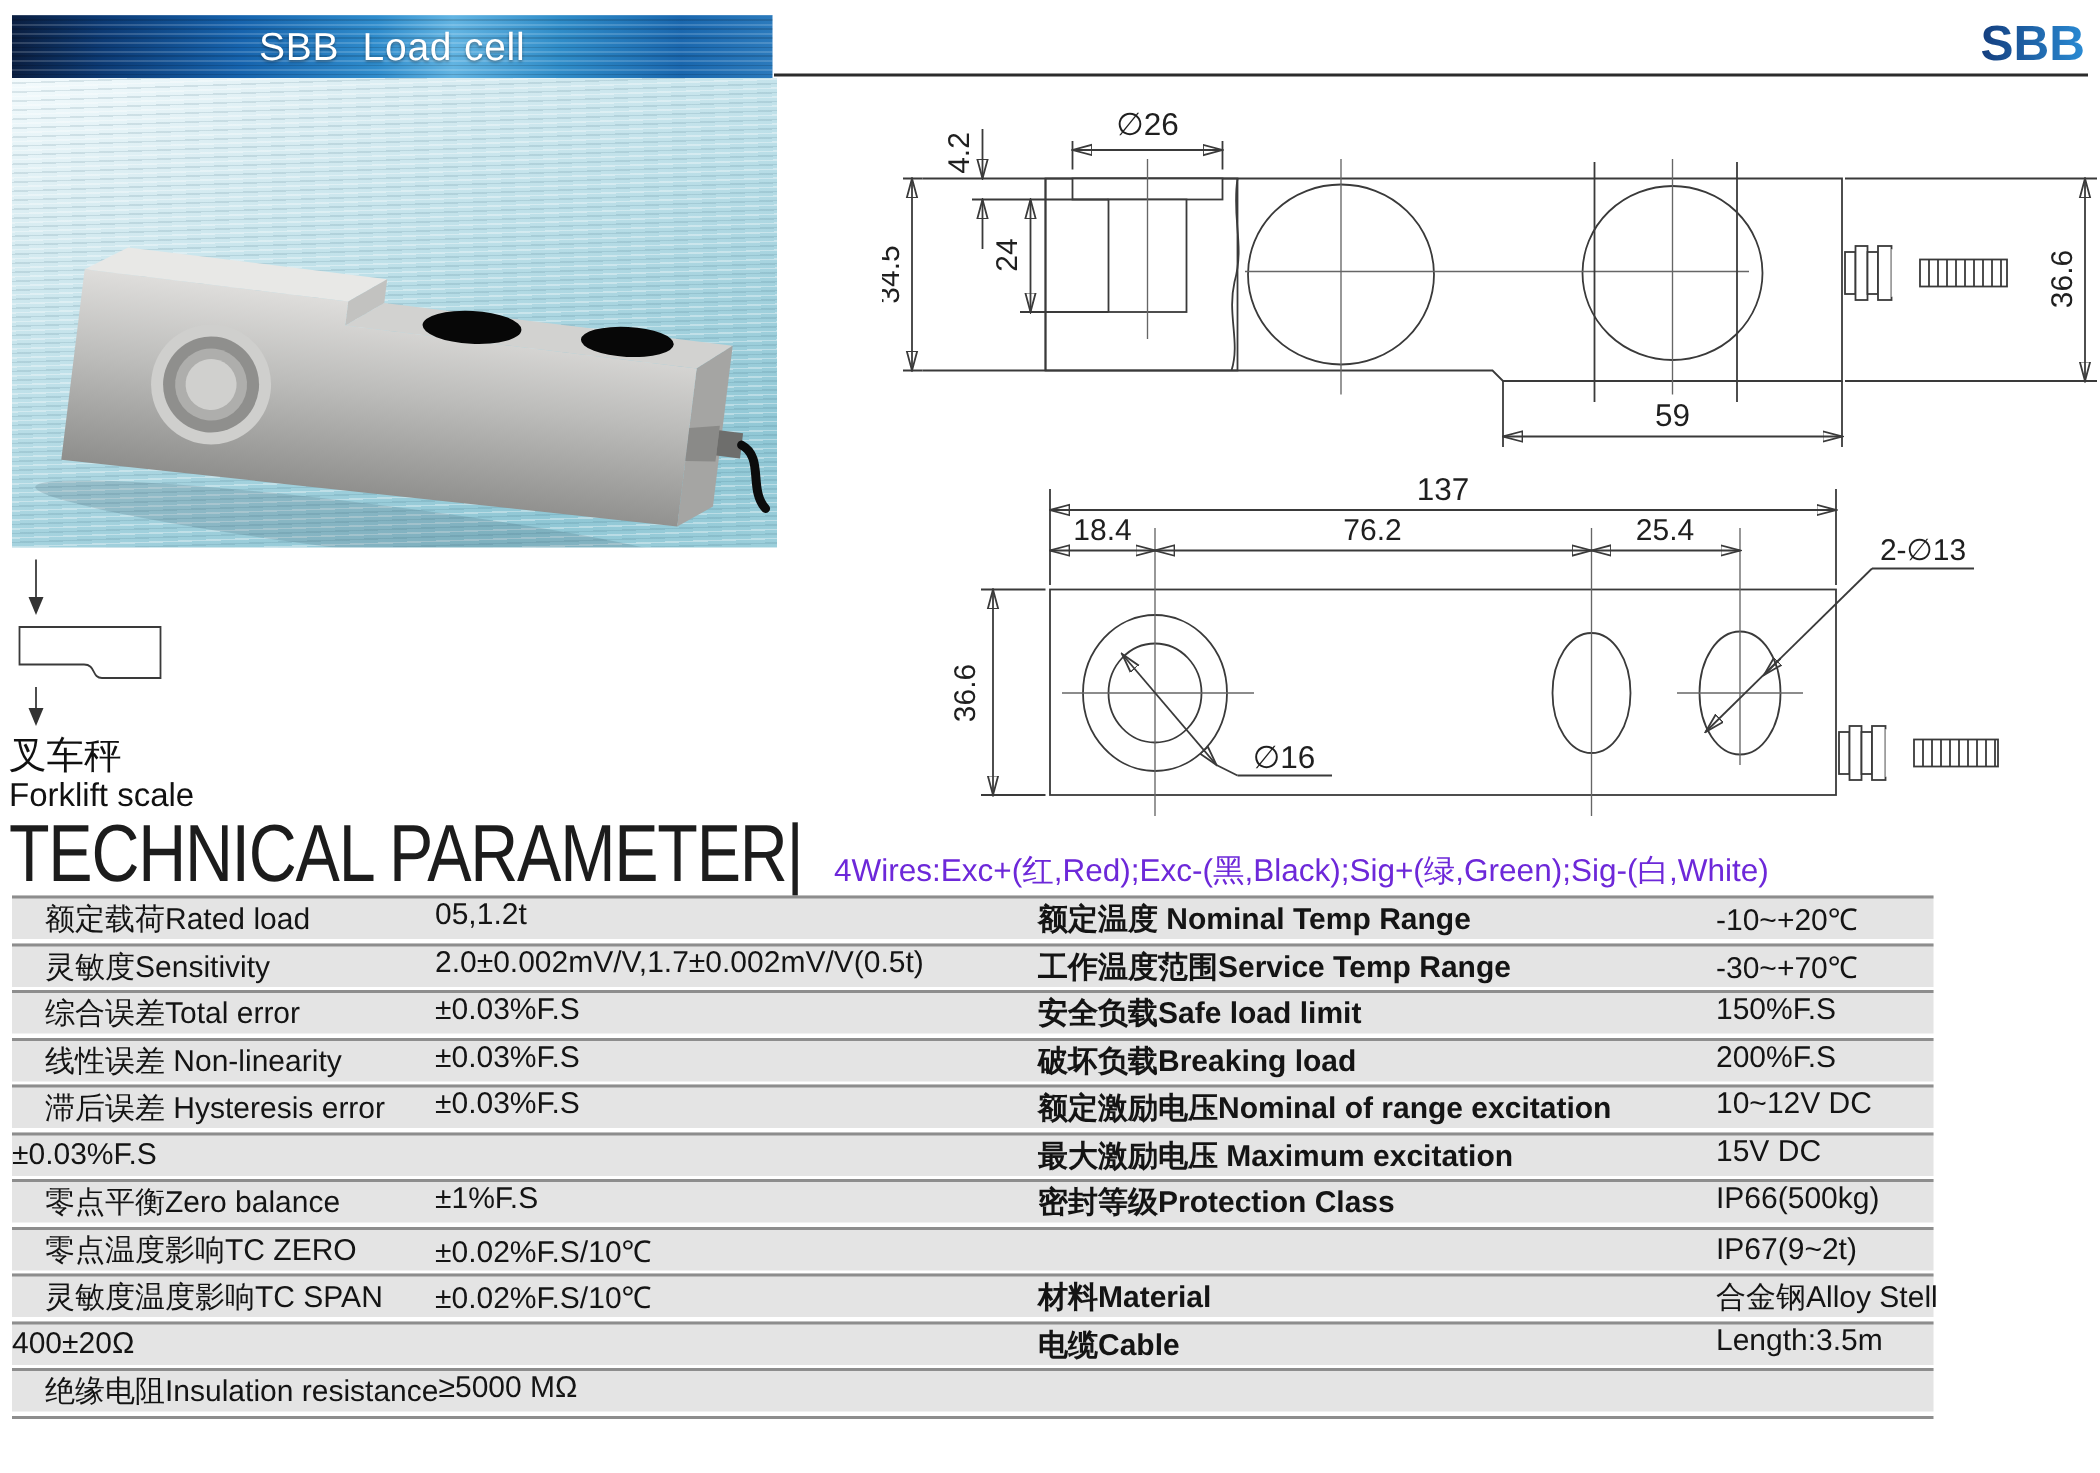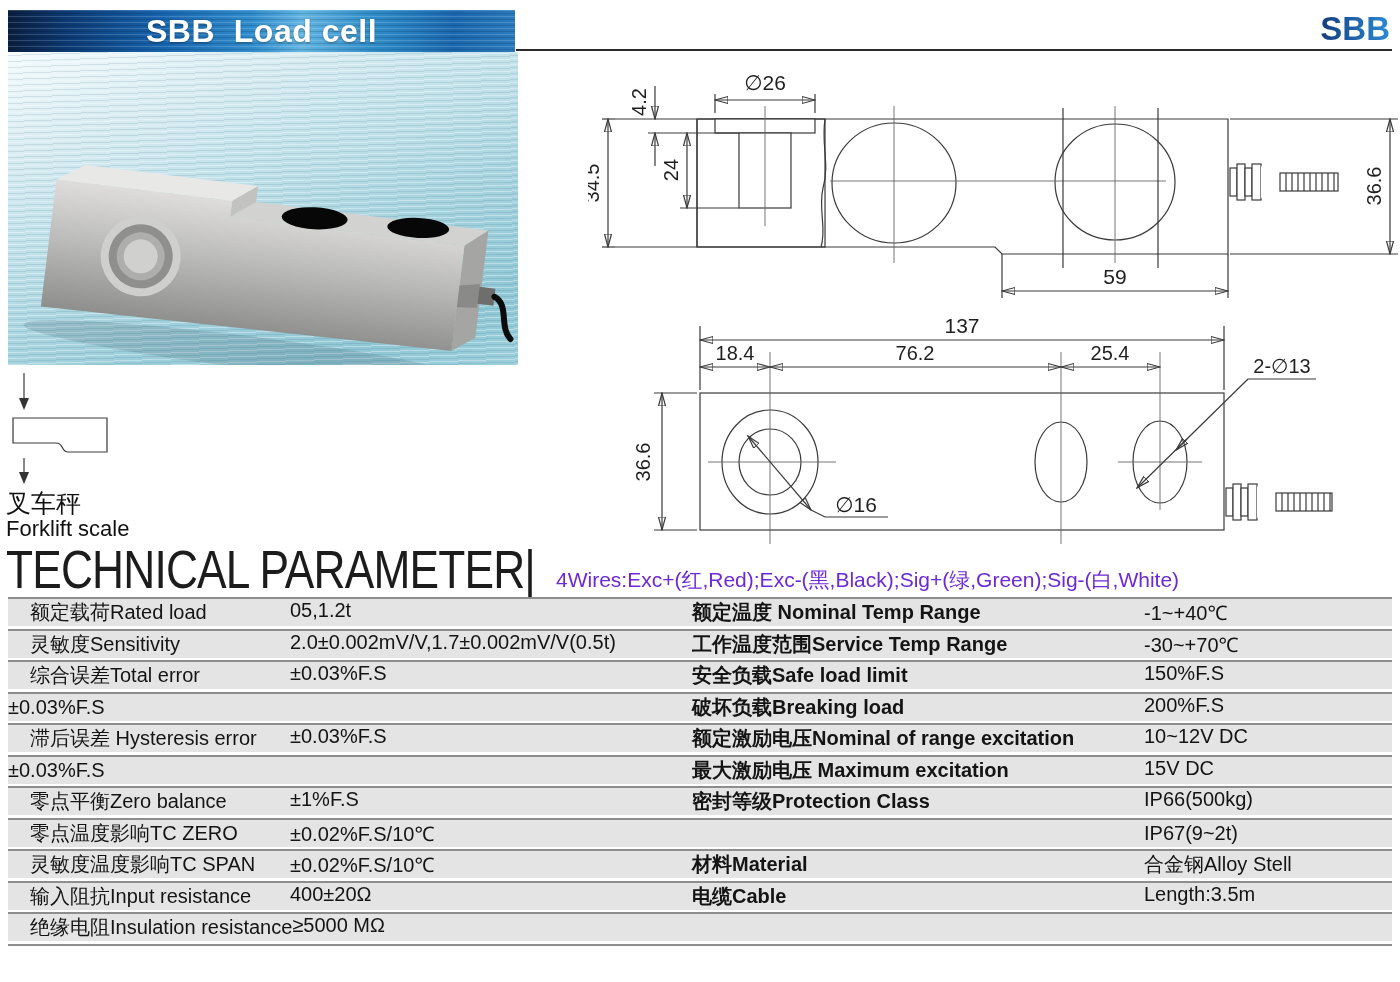--- a/index.html
+++ b/index.html
@@ -11,21 +11,21 @@
   .banner {
     position:absolute; left:8px; top:10px; width:507px; height:42px;
     background:linear-gradient(90deg,#0a1e40 0%,#0c3a74 12%,#1663ad 30%,#2f8ccc 48%,#62b4e2 58%,#2f8cc8 72%,#1a67ae 88%,#2b7abc 100%);
     display:flex; align-items:center; justify-content:center;
   }
   .banner::after {
     content:""; position:absolute; inset:0;
     background:repeating-linear-gradient(180deg, rgba(255,255,255,.16) 0 1px, rgba(0,0,0,0) 1px 3px, rgba(0,0,0,.14) 3px 4px, rgba(0,0,0,0) 4px 6px);
   }
   .banner-title {
-    position:relative; z-index:1; color:#ffffff; font-size:32px; font-weight:bold;
+    position:relative; z-index:1; color:#ffffff; font-size:26px; font-weight:normal;
     letter-spacing:.5px; white-space:pre; text-shadow:0 1px 2px rgba(0,0,0,.35);
   }
   .product-code {
     position:absolute; top:10px; right:10px; font-size:33px; font-weight:bold;
     color:#1766b8;
     background:linear-gradient(90deg,#143d7d 0%,#2a8bd4 100%);
     -webkit-background-clip:text; background-clip:text; -webkit-text-fill-color:transparent;
   }
   .top-rule { position:absolute; left:516px; top:49px; width:876px; height:2px; background:#2b2b2b; }
 
@@ -54,21 +54,21 @@
   .app-en { font-size:22px; color:#111; line-height:24px; }
 
   
   .tech-title {
     position:absolute; left:6px; top:538px; font-size:54px; font-weight:400;
     letter-spacing:-1px; color:#1c1c1c; transform:scaleX(.82); transform-origin:left top; white-space:nowrap;
   }
   .wires { position:absolute; left:556px; top:566px; font-size:21px; color:#6d28d9; white-space:nowrap; }
 
   
-  .param-table { position:absolute; left:8px; top:597px; width:1384px; }
+  .param-table { position:absolute; left:8px; top:597px; width:1281px; }
   .trow {
     display:flex; align-items:center; height:27px; background:#e4e4e4;
     border-top:2px solid #8d8d8d; margin-bottom:2.5px; font-size:20px; color:#141414;
   }
   .param-table::after { content:""; display:block; border-top:2px solid #8d8d8d; }
   .half-l { width:662px; flex-shrink:0; display:flex; }
   .half-r { flex:1; display:flex; }
   .cl  { min-width:282px; padding-left:22px; box-sizing:border-box; white-space:nowrap; }
   .cv  { white-space:nowrap; }
   .cr  { min-width:474px; padding-left:22px; box-sizing:border-box; white-space:nowrap;font-weight:bold; }
@@ -247,21 +247,21 @@
 <div class="wires">4Wires:Exc+(红,Red);Exc-(黑,Black);Sig+(绿,Green);Sig-(白,White)</div>
 
 <div class="param-table">
   <div class="trow">
     <div class="half-l">
         <div class="cl">额定载荷Rated load</div>
         <div class="cv">05,1.2t</div>
       </div>
     <div class="half-r">
         <div class="cr">额定温度 Nominal Temp Range</div>
-        <div class="crv">-1~+40℃</div>
+        <div class="crv">-10~+20℃</div>
       </div>
   </div>
   <div class="trow">
     <div class="half-l">
         <div class="cl">灵敏度Sensitivity</div>
         <div class="cv">2.0±0.002mV/V,1.7±0.002mV/V(0.5t)</div>
       </div>
     <div class="half-r">
         <div class="cr">工作温度范围Service Temp Range</div>
         <div class="crv">-30~+70℃</div>
@@ -272,20 +272,21 @@
         <div class="cl">综合误差Total error</div>
         <div class="cv">±0.03%F.S</div>
       </div>
     <div class="half-r">
         <div class="cr">安全负载Safe load limit</div>
         <div class="crv">150%F.S</div>
       </div>
   </div>
   <div class="trow">
     <div class="half-l">
+        <div class="cl">线性误差 Non-linearity</div>
         <div class="cv">±0.03%F.S</div>
       </div>
     <div class="half-r">
         <div class="cr">破坏负载Breaking load</div>
         <div class="crv">200%F.S</div>
       </div>
   </div>
   <div class="trow">
     <div class="half-l">
         <div class="cl">滞后误差 Hysteresis error</div>
@@ -330,21 +331,20 @@
         <div class="cl">灵敏度温度影响TC SPAN</div>
         <div class="cv">±0.02%F.S/10℃</div>
       </div>
     <div class="half-r">
         <div class="cr">材料Material</div>
         <div class="crv">合金钢Alloy Stell</div>
       </div>
   </div>
   <div class="trow">
     <div class="half-l">
-        <div class="cl">输入阻抗Input resistance</div>
         <div class="cv">400±20Ω</div>
       </div>
     <div class="half-r">
         <div class="cr">电缆Cable</div>
         <div class="crv">Length:3.5m</div>
       </div>
   </div>
   <div class="trow">
     <div class="half-l">
         <div class="cl">绝缘电阻Insulation resistance</div>

